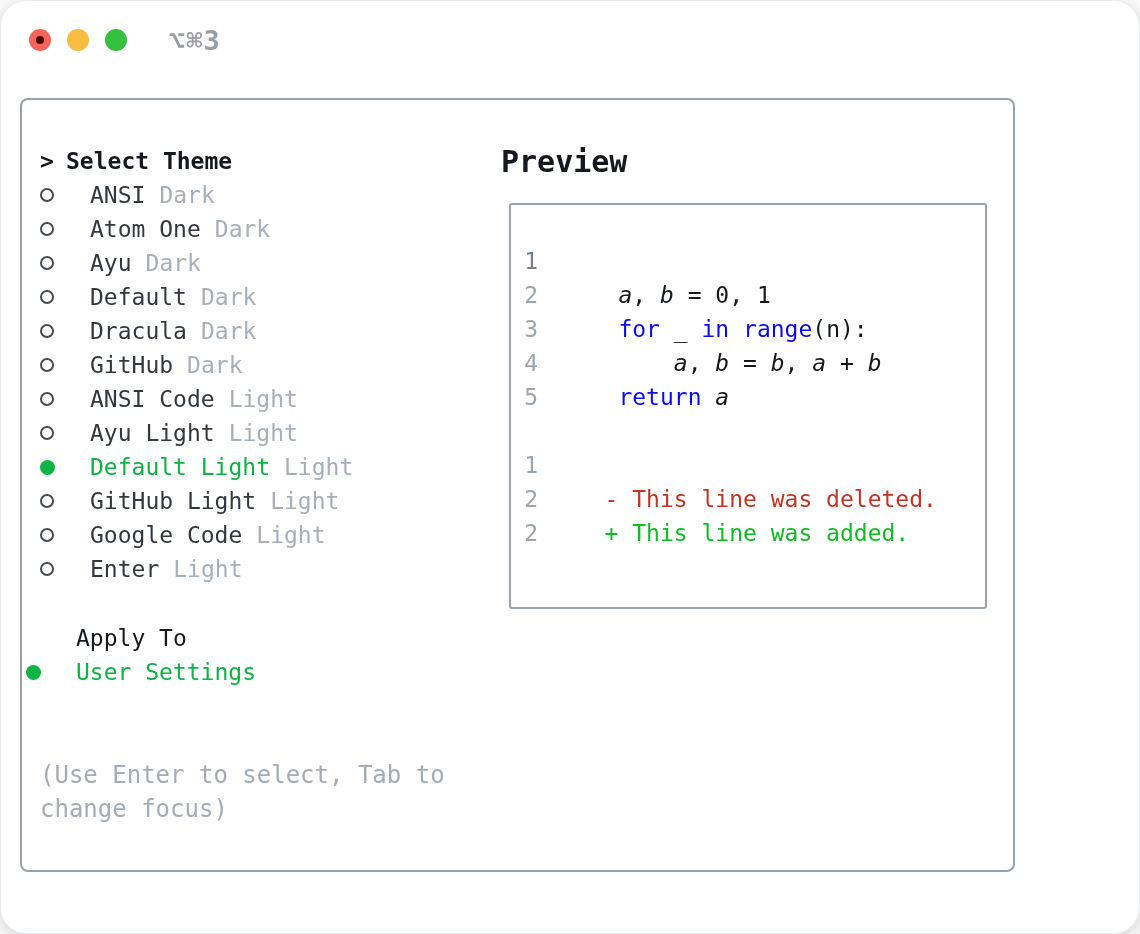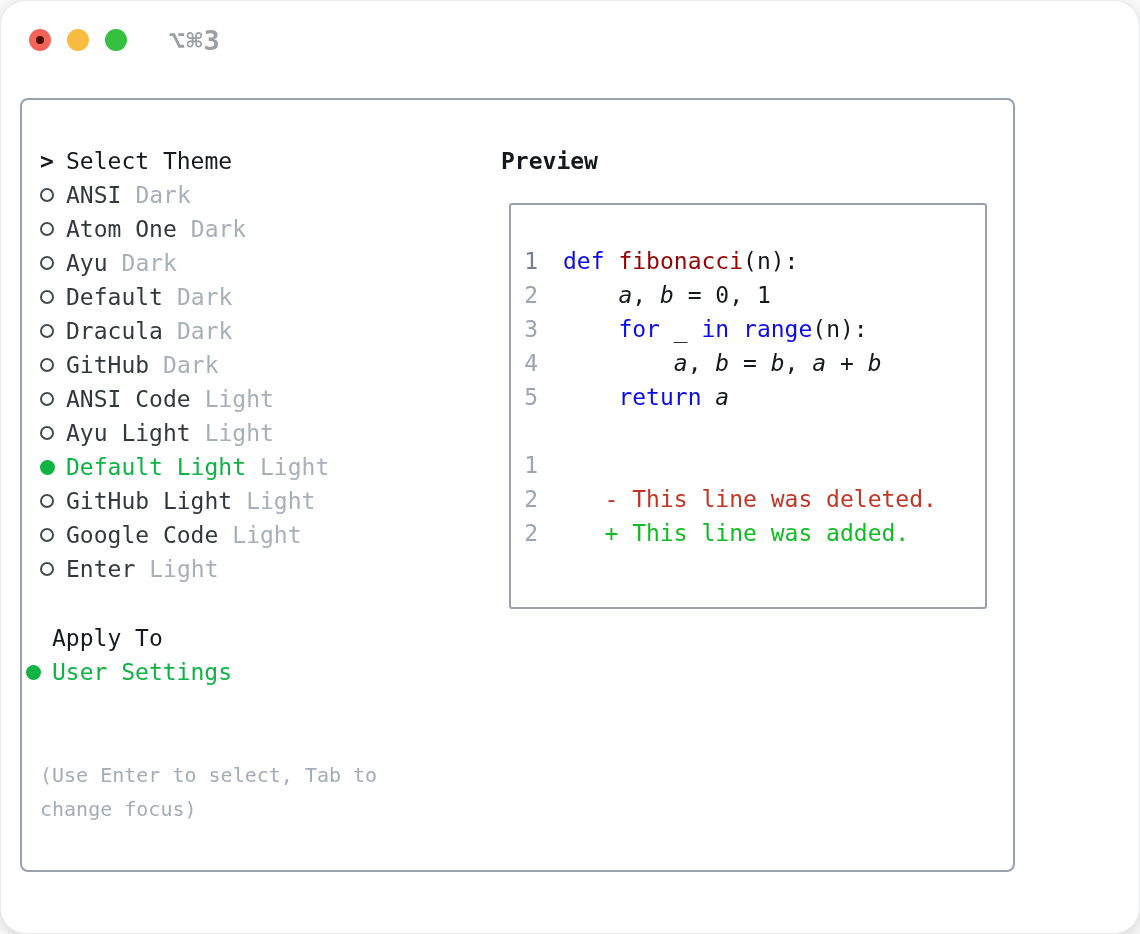--- a/index.html
+++ b/index.html
@@ -37,34 +37,34 @@
     position:absolute;left:19px;top:97px;width:995px;height:774px;
     border:2px solid var(--border);border-radius:8px;box-sizing:border-box;
     background:#fff;
   }
   .panel *{box-sizing:border-box;}
   .row{display:flex;align-items:center;height:34px;font-size:23px;white-space:pre;}
   .marker{width:26px;display:flex;align-items:center;flex:none;}
   .dot{width:14px;height:14px;border:2px solid #454b53;border-radius:50%;}
   .dot.filled{width:15px;height:15px;border:none;background:var(--sel);}
   .prompt{width:26px;color:var(--hdr);font-weight:bold;flex:none;}
-  .hdr{font-weight:normal;color:var(--hdr);}
-  .item-name{color:var(--item);}
+  .hdr{font-weight:bold;color:var(--hdr);}
+  .item-name{color:var(--item);margin-left:24px;}
   .item-name.selected{color:var(--sel);}
   .variant{color:var(--muted);margin-left:14px;}
   .left-col{position:absolute;left:18px;top:44px;}
   .apply-col{position:absolute;left:4px;top:521px;}
   .apply-hdr{margin-left:26px;}
   .hint{
     position:absolute;left:18px;top:658px;width:420px;
-    font-size:20px;line-height:34px;color:var(--hint);
+    font-size:24px;line-height:34px;color:var(--hint);
   }
   
   .preview-hdr{position:absolute;left:479px;top:44px;height:34px;display:flex;align-items:center;
-    font-size:23px;font-weight:bold;color:var(--hdr);}
+    font-size:30px;font-weight:bold;color:var(--hdr);}
   .preview-box{
     position:absolute;left:487px;top:103px;width:478px;height:406px;
     border:2px solid var(--border);border-radius:3px;background:#fff;
     padding-top:39px;padding-left:10px;overflow:hidden;
   }
   .crow{display:flex;height:34px;align-items:center;font-size:23px;white-space:pre;}
   .ln{width:17px;text-align:right;color:var(--ln);flex:none;margin-right:25px;}
   .ln.active{color:var(--ln-active);}
   .ctext{color:var(--code);}
   .tok-kw{color:var(--kw);}
@@ -116,21 +116,21 @@
 
     <div class="row"><span class="marker"><span class="dot filled"></span></span><span class="item-name selected">User Settings</span></div>
       </div>
 
     <div class="hint">(Use Enter to select, Tab to change focus)</div>
 
     <div class="preview-hdr">Preview</div>
 
     <div class="preview-box">
       <div id="code-block">
-          <div class="crow"><span class="ln active">1</span><span class="ctext"><span class="tok-kw">def</span><span> </span><span class="tok-fn">fibonacci</span><span>(n):</span></span></div>
+          <div class="crow"><span class="ln active">1</span></div>
           <div class="crow"><span class="ln">2</span><span class="ctext"><span>    </span><span class="tok-v">a</span><span>, </span><span class="tok-v">b</span><span> = 0, 1</span></span></div>
           <div class="crow"><span class="ln">3</span><span class="ctext"><span>    </span><span class="tok-kw">for</span><span> _ </span><span class="tok-kw">in</span><span> </span><span class="tok-kw">range</span><span>(n):</span></span></div>
           <div class="crow"><span class="ln">4</span><span class="ctext"><span>        </span><span class="tok-v">a</span><span>, </span><span class="tok-v">b</span><span> = </span><span class="tok-v">b</span><span>, </span><span class="tok-v">a</span><span> + </span><span class="tok-v">b</span></span></div>
           <div class="crow"><span class="ln">5</span><span class="ctext"><span>    </span><span class="tok-kw">return</span><span> </span><span class="tok-v">a</span></span></div>
         </div>
       <div class="diff-block" id="diff-block">
           <div class="crow"><span class="ln">1</span></div>
           <div class="crow"><span class="ln">2</span><span class="diff-deleted">   - This line was deleted.</span></div>
           <div class="crow"><span class="ln">2</span><span class="diff-added">   + This line was added.</span></div>
         </div>

